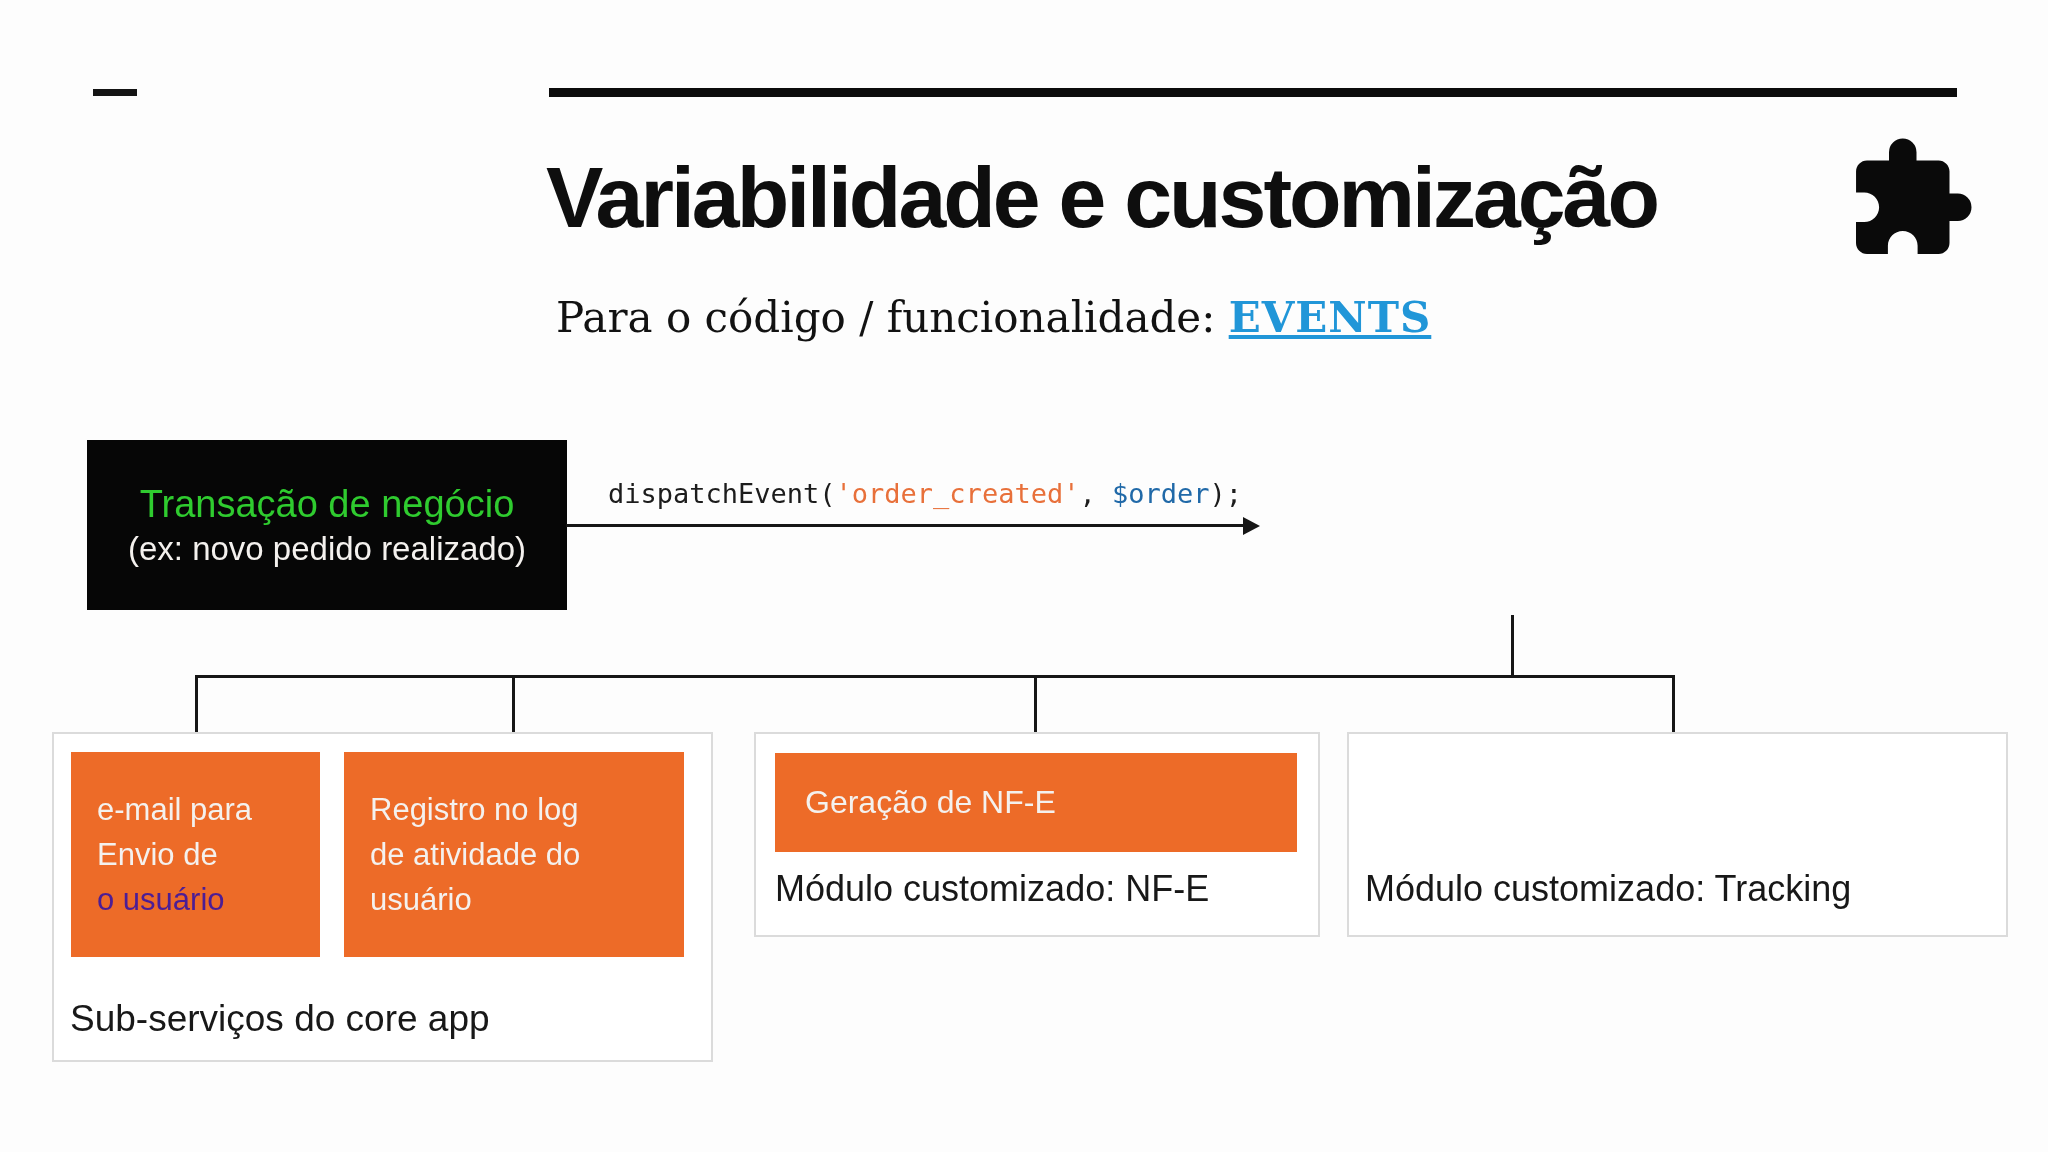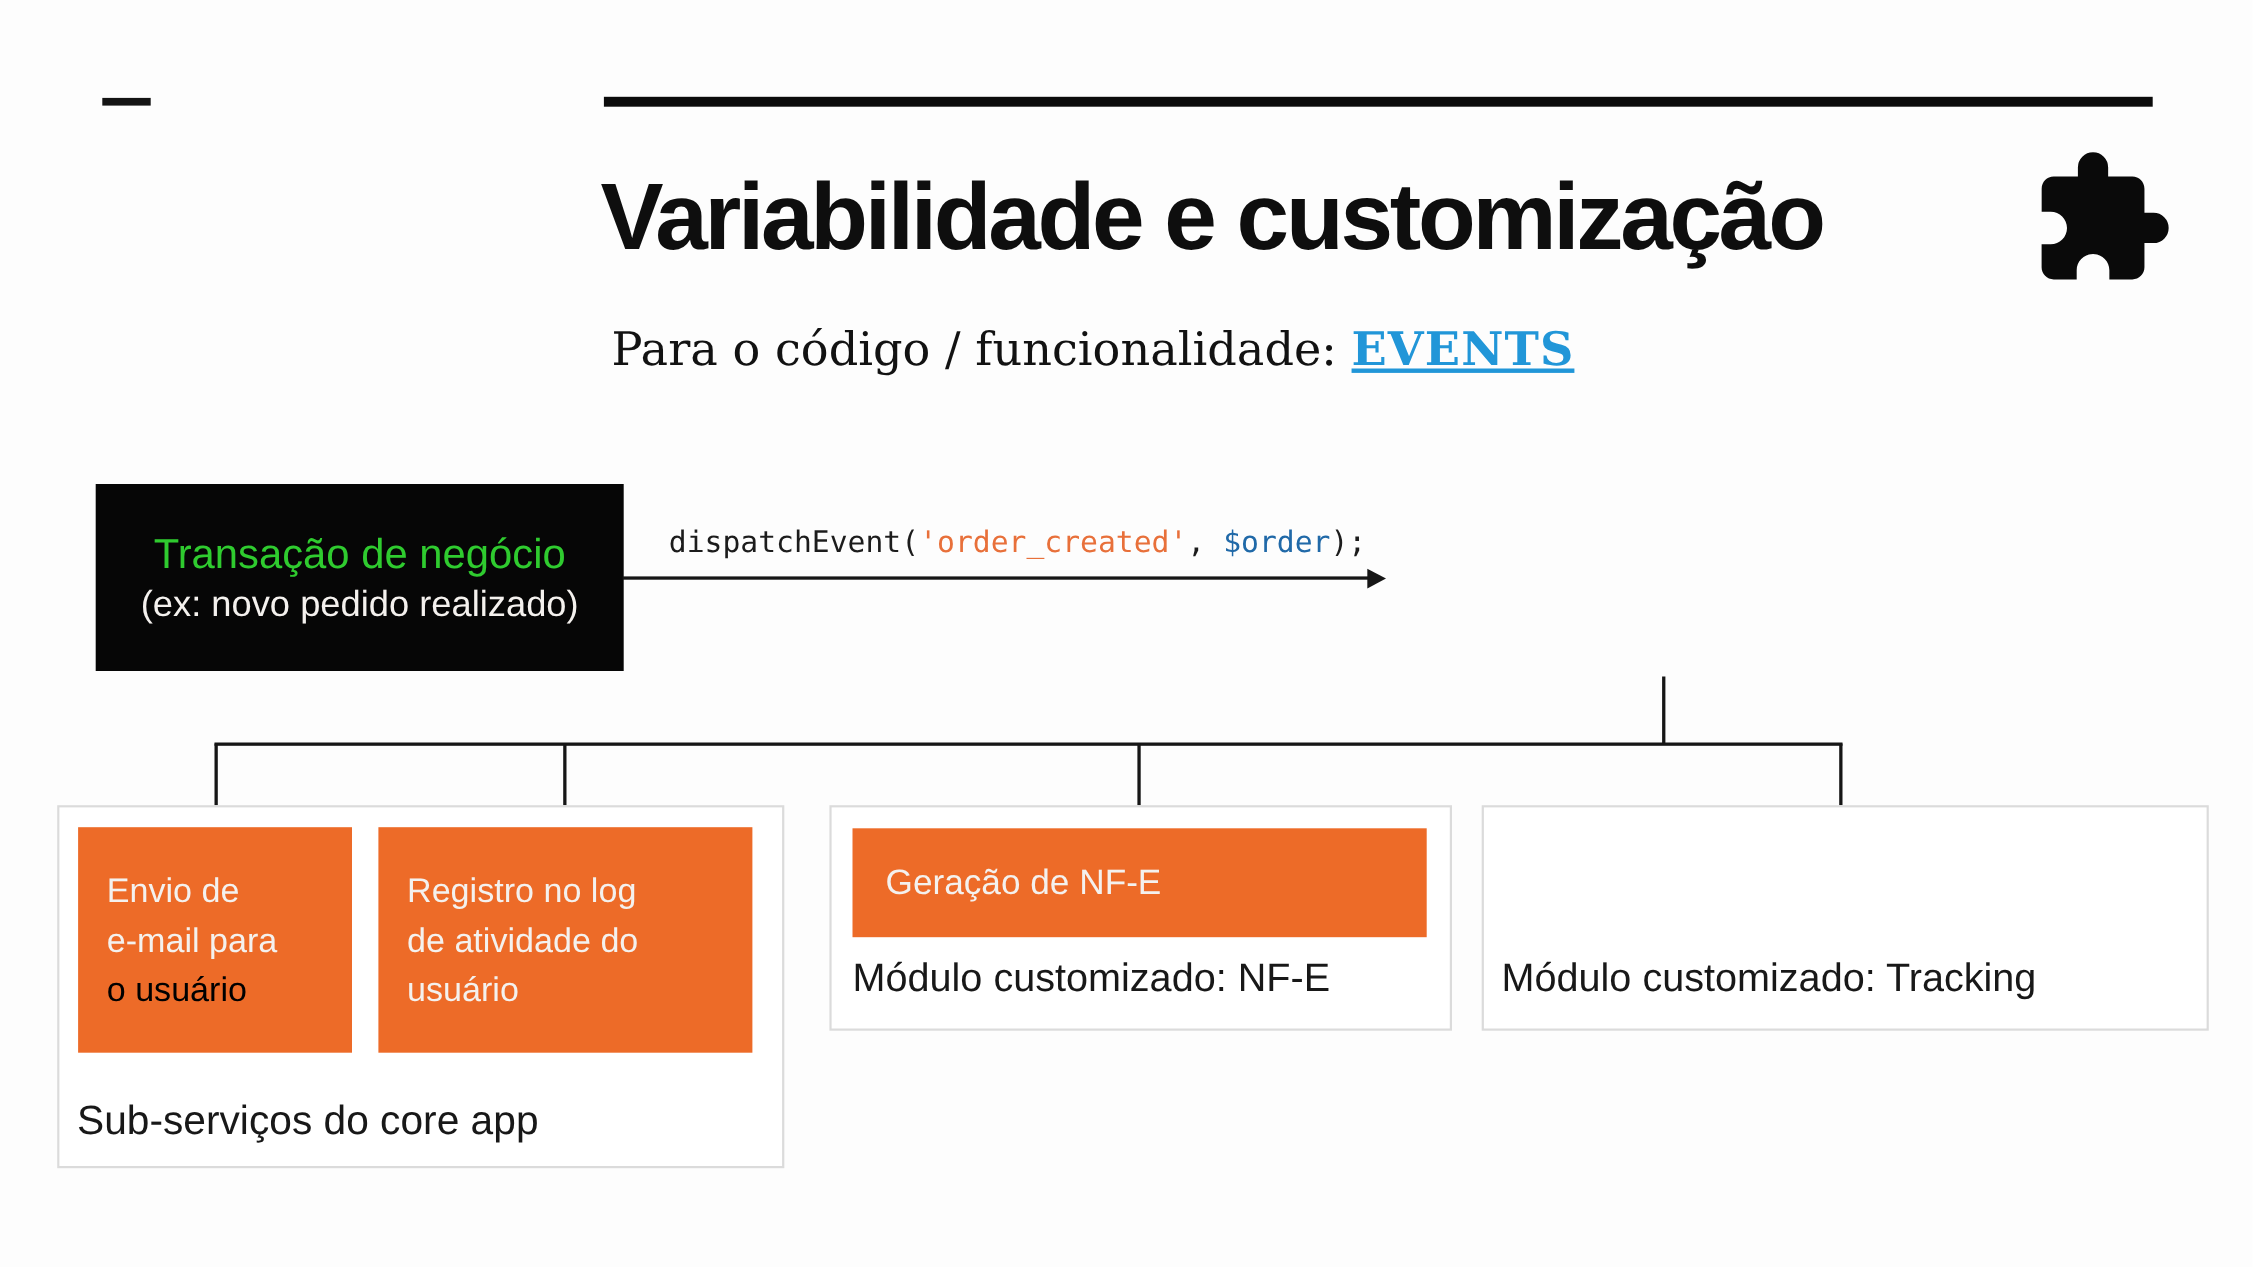--- a/index.html
+++ b/index.html
@@ -128,23 +128,23 @@
 
   <div class="abs vline drop-line" style="left:1034px;"></div>
   <div class="abs arrowhead-down drop-head" style="left:1027px;"></div>
 
   <div class="abs vline drop-line" style="left:1672px;"></div>
   <div class="abs arrowhead-down drop-head" style="left:1665px;"></div>
 
   <div class="abs container" id="core-container"></div>
 
   <div class="abs orangebox" id="email-box" style="background-color: rgb(237, 107, 40);">
+    <div class="line" style="color: rgb(244, 241, 238);">e-mail para</div>
     <div class="line" style="color: rgb(244, 241, 238);">Envio de</div>
-    <div class="line" style="color: rgb(244, 241, 238);">e-mail para</div>
-    <div class="line" style="color: #000000;">o usuário</div>
+    <div class="line" style="color: #4c1d95;">o usuário</div>
   </div>
 
   <div class="abs caption" id="core-caption">Sub-serviços do core app</div>
 
   <div class="abs orangebox" id="log-box" style="background-color: rgb(237, 107, 40);">
     <div class="line" style="color: rgb(244, 241, 238);">Registro no log</div>
     <div class="line" style="color: rgb(244, 241, 238);">de atividade do</div>
     <div class="line" style="color: rgb(244, 241, 238);">usuário</div>
   </div>
 

